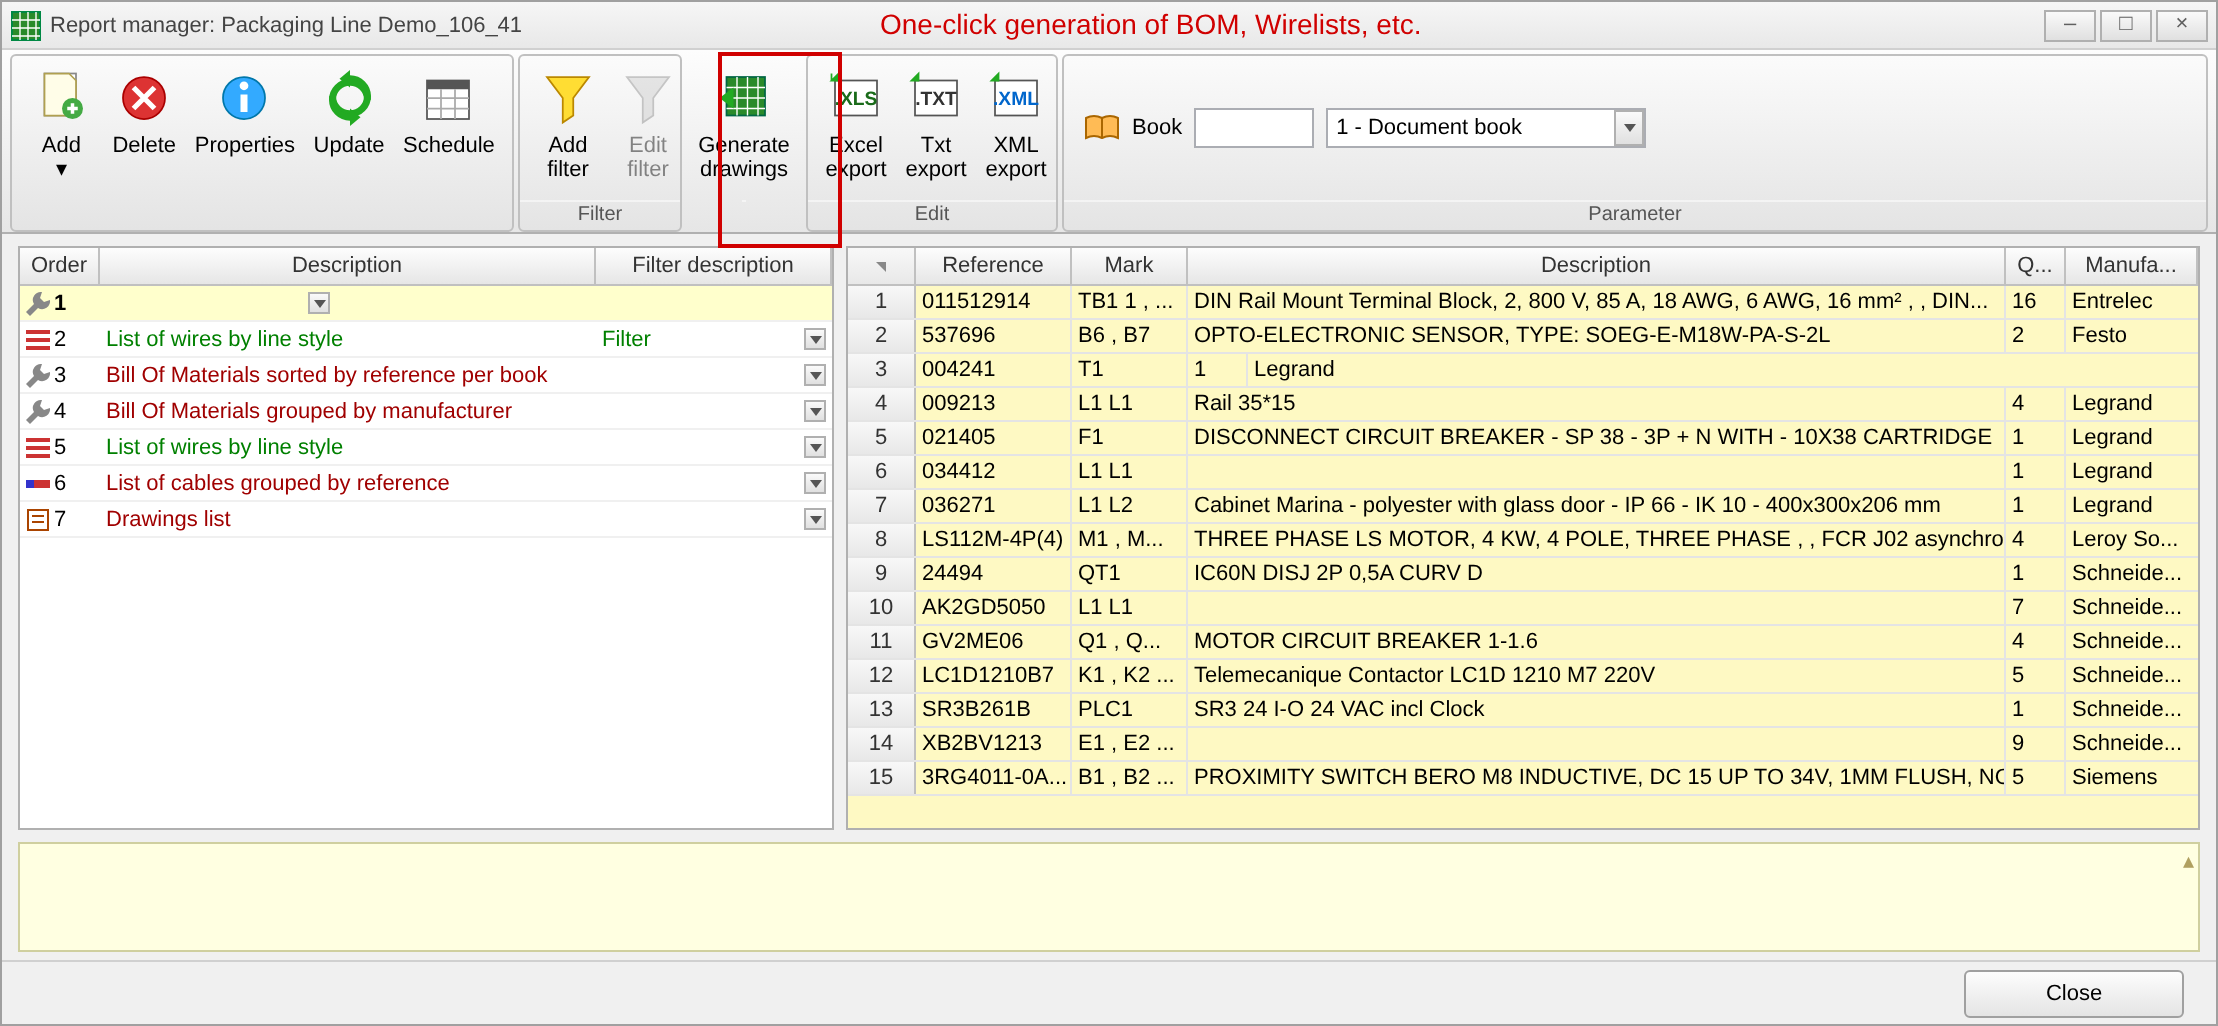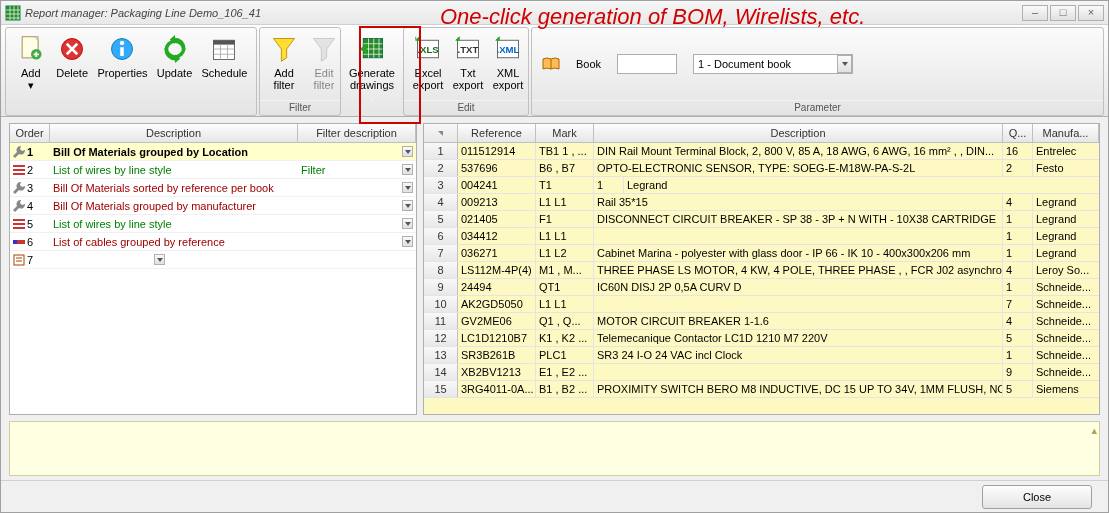--- a/index.html
+++ b/index.html
@@ -10,22 +10,22 @@
   .sysbtn { width: 26px; height: 16px; border: 1px solid #b0b0b0; background: linear-gradient(#fafafa,#e0e0e0); text-align: center; line-height: 13px; color: #606060; }
   .ribbon { height: 92px; background: linear-gradient(#fdfdfd,#e6e6e6); border-bottom: 1px solid #b0b0b0; display: flex; padding: 2px 4px 0 4px; gap: 2px; }
   .group { border: 1px solid #c0c0c0; border-radius: 3px; background: linear-gradient(#fbfbfb,#e4e4e4); display: flex; flex-direction: column; }
   .group-body { display: flex; flex: 1; padding: 2px 4px; }
   .group-label { text-align: center; font-size: 10px; color: #555; padding: 1px 0 2px 0; border-top: 1px solid rgba(255,255,255,0.5); }
   .rbtn { display: flex; flex-direction: column; align-items: center; justify-content: flex-start; padding: 2px 4px; min-width: 40px; border: 1px solid transparent; }
   .rbtn .ilabel { text-align: center; line-height: 12px; margin-top: 2px; }
   .icon32 { width: 32px; height: 32px; display: flex; align-items: center; justify-content: center; }
   .icon32 svg { width: 28px; height: 28px; }
   .highlight-box { position: absolute; left: 359px; top: 26px; width: 62px; height: 98px; border: 2px solid #d00000; pointer-events: none; }
-  .annot { position: absolute; left: 440px; top: 4px; color: #d00000; font-size: 22px; font-family: Arial, sans-serif; font-style: italic; }
-  .param-body { display: flex; align-items: center; gap: 16px; padding: 8px 10px; flex: 1; }
+  .annot { position: absolute; left: 440px; top: 4px; color: #d00000; font-size: 14px; font-family: Arial, sans-serif; }
+  .param-body { display: flex; align-items: center; gap: 6px; padding: 8px 10px; flex: 1; }
   .param-body input[type=text] { height: 20px; border: 1px solid #abadb3; padding: 1px 4px; }
   .content { flex: 1; display: flex; padding: 6px 8px; gap: 6px; min-height: 0; }
   .left-pane { width: 408px; border: 1px solid #b0b0b0; background: #fff; display: flex; flex-direction: column; }
   .right-pane { flex: 1; border: 1px solid #b0b0b0; background: #fef9c3; display: flex; flex-direction: column; min-width: 0; }
   .hdr-row { display: flex; background: linear-gradient(#fdfdfd,#e6e6e6); border-bottom: 1px solid #c0c0c0; }
   .hdr-cell { border-right: 1px solid #c0c0c0; padding: 3px 4px; text-align: center; color: #333; overflow: hidden; white-space: nowrap; text-overflow: ellipsis; }
   .lrow { display: flex; align-items: center; height: 18px; border-bottom: 1px solid #f0f0f0; }
   .lrow .c1 { width: 40px; display: flex; align-items: center; padding-left: 2px; gap: 1px; }
   .lrow .c2 { flex: 1; padding: 0 3px; overflow: hidden; white-space: nowrap; }
   .lrow .c3 { width: 118px; padding: 0 3px; display: flex; align-items: center; justify-content: space-between; }
@@ -54,21 +54,21 @@
 <body>
 
 <div class="window">
   <div class="titlebar">
     <span class="title-icon">
       <svg viewBox="0 0 16 16">
           <rect x="1" y="1" width="14" height="14" fill="#2a8a2a" stroke="#084"></rect>
           <path d="M1 5 H15 M1 9 H15 M1 13 H15 M5 1 V15 M9 1 V15 M13 1 V15" stroke="#fff" stroke-width="0.7"></path>
         </svg>
     </span>
-    <span style="color:#444;font-style:italic;">Report manager: Packaging Line Demo_106_41</span>
+    <span style="color:#444;">Report manager: Packaging Line Demo_106_41</span>
     <div class="sys">
       <div class="sysbtn">–</div>
       <div class="sysbtn">□</div>
       <div class="sysbtn">×</div>
     </div>
   </div>
 
   <div class="ribbon">
 
     <div class="group" style="width:252px;">
@@ -233,21 +233,20 @@
         <div class="hdr-cell" style="width:118px;">Filter description</div>
       </div>
       <div id="left-rows">
           <div class="lrow sel-row selected">
             <div class="c1">
               <span class="miniicon"><svg viewBox="0 0 14 14">
                   <path d="M9 1 A4 4 0 0 0 5 7 L1 11 L3 13 L7 9 A4 4 0 0 0 13 5 L10 6 L8 4 Z" fill="#888"></path>
                 </svg></span>
               <span class="bold">1</span>
             </div>
-            <div class="c2  bold">Bill Of Materials grouped by Location</div>
             <div class="c3">
               <span class=" bold"><no filter=""></no></span>
               <span class="ddarrow"></span>
             </div>
           </div>
           <div class="lrow sel-row">
             <div class="c1">
               <span class="miniicon"><svg viewBox="0 0 14 14">
                   <path d="M1 3 H13 M1 7 H13 M1 11 H13" stroke="#c33" stroke-width="2"></path>
                 </svg></span>
@@ -313,20 +312,21 @@
             </div>
           </div>
           <div class="lrow sel-row">
             <div class="c1">
               <span class="miniicon"><svg viewBox="0 0 14 14">
                   <rect x="2" y="2" width="10" height="10" fill="#fff" stroke="#a40"></rect>
                   <path d="M4 5 H10 M4 8 H10" stroke="#a40"></path>
                 </svg></span>
               <span class="">7</span>
             </div>
+            <div class="c2 red ">Drawings list</div>
             <div class="c3">
               <span class="red "><no filter=""></no></span>
               <span class="ddarrow"></span>
             </div>
           </div>
         </div>
     </div>
 
     <div class="right-pane">
       <div class="hdr-row">

